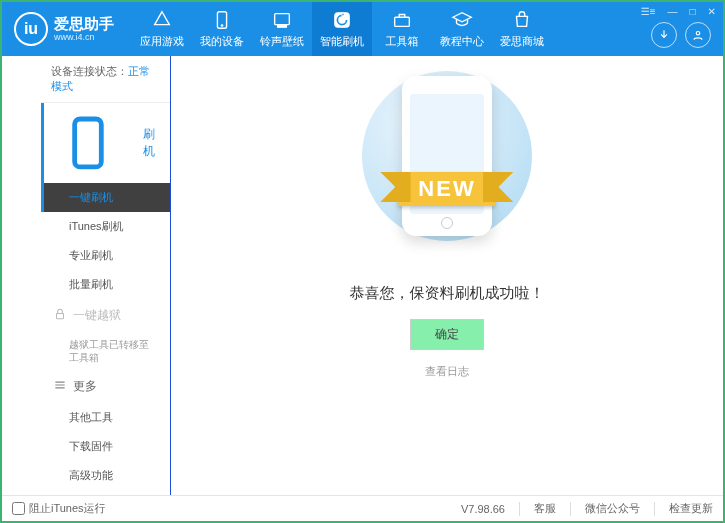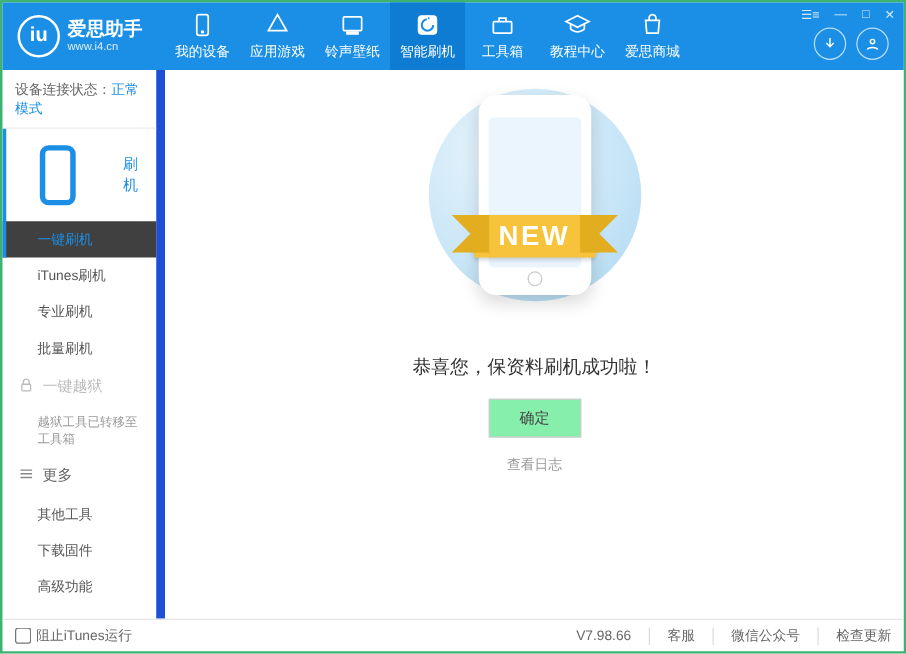--- a/index.html
+++ b/index.html
@@ -13,21 +13,21 @@
 .nav { display: flex; flex: 1; height: 100%; }
 .nav-item { width: 60px; display: flex; flex-direction: column; align-items: center; justify-content: center; font-size: 11px; cursor: pointer; }
 .nav-item.active { background: #0f7cd4; }
 .nav-icon { width: 22px; height: 22px; margin-bottom: 3px; fill: #fff; stroke: #fff; }
 .window-icons { position: absolute; top: 2px; right: 4px; display: flex; gap: 6px; font-size: 10px; color: #cfe8fb; }
 .window-icons span { cursor: pointer; padding: 2px 3px; }
 .right-circles { position: absolute; right: 12px; top: 20px; display: flex; gap: 8px; }
 .circle-btn { width: 26px; height: 26px; border: 1.5px solid rgba(255,255,255,0.7); border-radius: 50%; display: flex; align-items: center; justify-content: center; cursor: pointer; }
 .circle-btn svg { width: 14px; height: 14px; stroke: #fff; fill: none; }
 .body { flex: 1; display: flex; overflow: hidden; }
-.sidebar { width: 130px; border-right: 7px solid #1d4ed8; display: flex; flex-direction: column; font-size: 12px; color: #555; }
+.sidebar { width: 130px; border-right: 1px solid #1d4ed8; display: flex; flex-direction: column; font-size: 12px; color: #555; margin-left: 39px; }
 .dev-status { padding: 8px 10px; border-bottom: 1px solid #eee; font-size: 11px; color: #666; }
 .dev-status .v { color: #1b8fe6; }
 .sb-section { padding: 8px 12px; display: flex; align-items: flex-start; gap: 6px; color: #666; }
 .sb-section svg { width: 14px; height: 14px; }
 .sb-item { padding: 7px 10px 7px 28px; cursor: pointer; font-size: 11px; color: #555; }
 .sb-item.active { background: #404040; border-left: 3px solid #1b8fe6; color: #1b8fe6; padding-left: 25px; }
 .sb-note { padding: 6px 10px 6px 28px; font-size: 10px; color: #999; line-height: 1.3; }
 .sb-title-active { padding: 8px 12px; display: flex; align-items: center; gap: 23px; color: #1b8fe6; border-left: 3px solid #1b8fe6; }
 .main { flex: 1; display: flex; flex-direction: column; align-items: center; position: relative; }
 .phone-illus { position: relative; width: 200px; height: 200px; }
@@ -62,30 +62,30 @@
     <div class="logo-box">
       <div class="logo-circle">iu</div>
       <div>
         <div class="logo-text">爱思助手</div>
         <div class="logo-sub">www.i4.cn</div>
       </div>
     </div>
     <div class="nav">
       <div class="nav-item">
         <svg class="nav-icon" viewBox="0 0 24 24">
+            <path d="M12 3l8 14H4z" fill="none" stroke="#fff" stroke-width="1.5"></path>
+          </svg>
+        <span>应用游戏</span>
+      </div>
+      <div class="nav-item">
+        <svg class="nav-icon" viewBox="0 0 24 24">
             <rect x="7" y="3" width="10" height="18" rx="2" fill="none" stroke="#fff" stroke-width="1.5"></rect>
             <circle cx="12" cy="18" r="1" fill="#fff"></circle>
           </svg>
         <span>我的设备</span>
-      </div>
-      <div class="nav-item">
-        <svg class="nav-icon" viewBox="0 0 24 24">
-            <path d="M12 3l8 14H4z" fill="none" stroke="#fff" stroke-width="1.5"></path>
-          </svg>
-        <span>应用游戏</span>
       </div>
       <div class="nav-item">
         <svg class="nav-icon" viewBox="0 0 24 24">
             <rect x="4" y="5" width="16" height="12" rx="1" fill="none" stroke="#fff" stroke-width="1.5"></rect>
             <rect x="7" y="18" width="10" height="2" fill="#fff"></rect>
           </svg>
         <span>铃声壁纸</span>
       </div>
       <div class="nav-item active">
         <svg class="nav-icon" viewBox="0 0 24 24">

